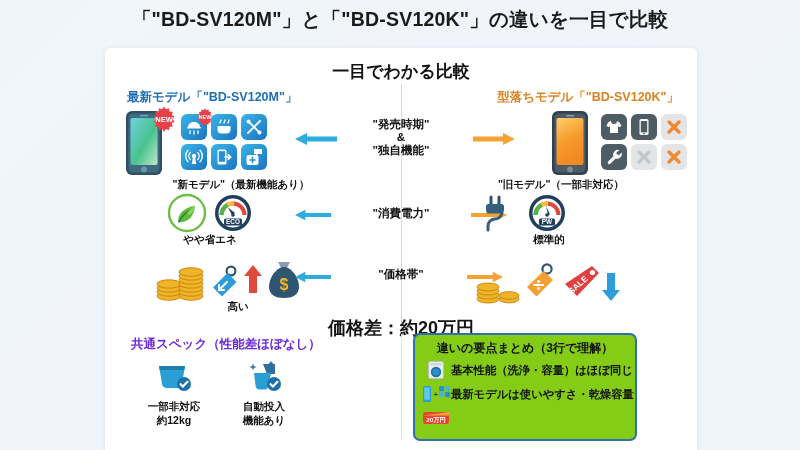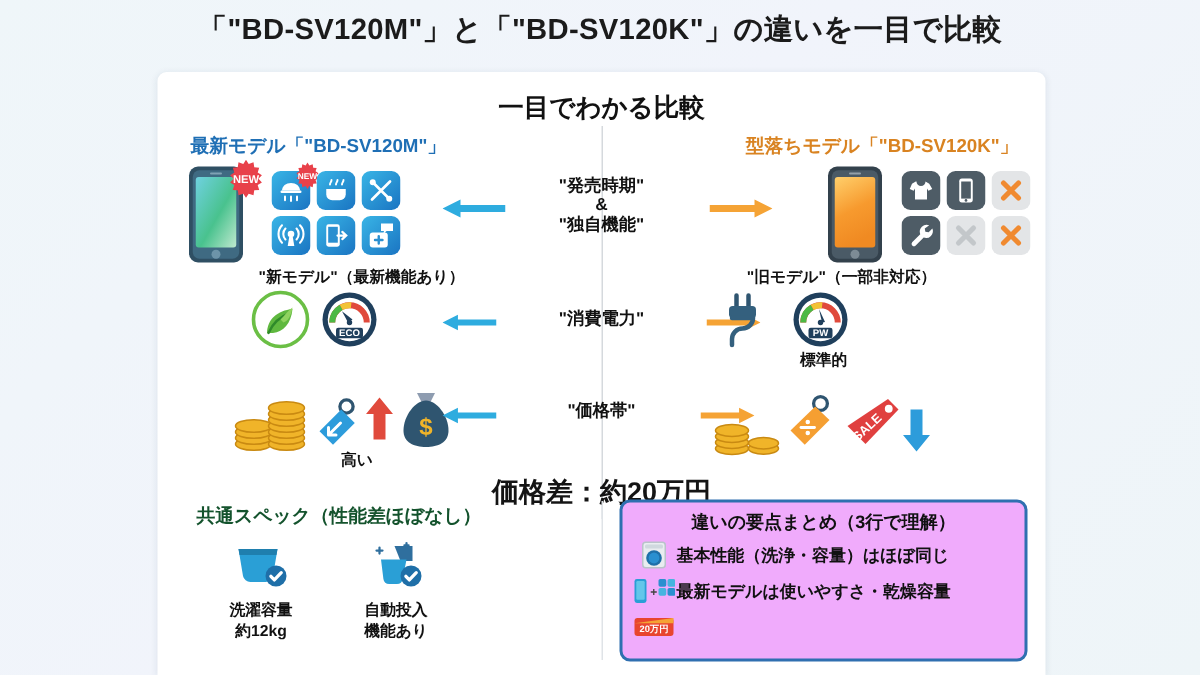--- a/index.html
+++ b/index.html
@@ -63,31 +63,31 @@
   }
   .arrow{ position:absolute; }
   
   .price-diff{
     position:absolute; left:0; top:258px; width:592px; text-align:center;
     font-size:18px; font-weight:bold; color:#141414;margin-top:10px;
   }
   
   .panel-left{ position:absolute; left:18px; top:288px; width:280px; height:105px; }
   .panel-left .hd{
-    position:absolute; top:0; left:8px; font-size:12.5px; font-weight:bold; color:#14532d;
+    position:absolute; top:0; left:8px; font-size:12.5px; font-weight:bold; color:#6d28d9;
     white-space:nowrap;
   }
   .spec-row{ position:absolute; top:24px; left:6px; width:272px; display:flex; }
   .spec{ width:90px; text-align:center; }
   .spec .lbl{
     font-size:10.5px; font-weight:bold; color:#111; line-height:1.18; margin-top:2px;
   }
   .panel-right{
-    position:absolute; left:308px; top:285px; width:272px; height:108px;
-    border:2px solid #2f6fb0; border-radius:7px; background:#f0abfc;
+    position:absolute; left:308px; top:285px; width:224px; height:108px;
+    border:2px solid #2f6fb0; border-radius:7px; background:#84cc16;
   }
   .panel-right .hd{
     text-align:center; font-size:12px; font-weight:bold; color:#111;
     margin-top:5px; white-space:nowrap;
   }
   .sum-line{
     display:flex; align-items:center; margin:2px 0 0 6px; height:22px;
   }
   .sum-ico{ width:30px; flex:0 0 30px; display:flex; align-items:center; justify-content:center; }
   .sum-txt{ font-size:11.3px; font-weight:bold; color:#111; white-space:nowrap; }
@@ -351,20 +351,21 @@
             <circle cx="20" cy="20" r="14.5" fill="#fff"></circle>
             <path d="M8.5 22a11.5 11.5 0 0 1 23 0" fill="none" stroke="#e04a3c" stroke-width="4"></path>
             <path d="M8.5 22a11.5 11.5 0 0 1 6-10.1" fill="none" stroke="#4cb944" stroke-width="4"></path>
             <path d="M14.5 11.9a11.5 11.5 0 0 1 6.6-1.4" fill="none" stroke="#f2c335" stroke-width="4"></path>
             <path d="M19 22 15 14.5l7 5.5z" fill="#1f3f5c"></path>
             <circle cx="20" cy="22" r="1.8" fill="#1f3f5c"></circle>
             <rect x="11" y="25.5" width="18" height="7" rx="1.5" fill="#1f3f5c"></rect>
             <text x="20" y="31" font-size="6.4" font-weight="bold" fill="#fff" text-anchor="middle" font-family="Liberation Sans, sans-serif">ECO</text>
           </svg>
         </div>
+        <div class="caption" style="left:-12px; top:40px; width:110px;">やや省エネ</div>
       </div>
 
       <div class="center-label" style="top:14px;">"消費電力"</div>
       <div class="arrow" style="left:190px; top:13px;">
         <svg width="36" height="18" viewBox="0 0 42 18">
             <path d="M12 3 0 9l12 6v-3.6h30V6.6H12z" fill="#2eacdf"></path>
           </svg>
       </div>
       <div class="arrow" style="left:366px; top:13px;">
         <svg width="36" height="18" viewBox="0 0 42 18">
@@ -507,21 +508,21 @@
 
         <div class="spec">
           <div class="icowrap">
             <svg width="46" height="34" viewBox="0 0 46 34">
               <path d="M8 6h26l-3 18a5 5 0 0 1-5 4H16a5 5 0 0 1-5-4z" fill="#2a9fd6"></path>
               <path d="M8 6h26l-.7 4H8.7z" fill="#1f7fae"></path>
               <circle cx="33" cy="24" r="7" fill="#1f6fa8"></circle>
               <path d="M29.6 24.2l2.3 2.4 4.6-4.8" stroke="#fff" stroke-width="2.2" fill="none" stroke-linecap="round" stroke-linejoin="round"></path>
             </svg>
           </div>
-          <div class="lbl">洗濯容量</div>
+          <div class="lbl">一部非対応</div>
           <div class="lbl">約12kg</div>
         </div>
 
 
         <div class="spec">
           <div class="icowrap">
             <svg width="46" height="34" viewBox="0 0 46 34">
               <path d="M22 4h12v10H26z" fill="#2f6f9e"></path>
               <path d="M13 13h17l-2.5 13a4 4 0 0 1-4 3.4h-5A4 4 0 0 1 14.6 26z" fill="#2a9fd6"></path>
               <g stroke="#2f6f9e" stroke-width="1.5" stroke-linecap="round">

